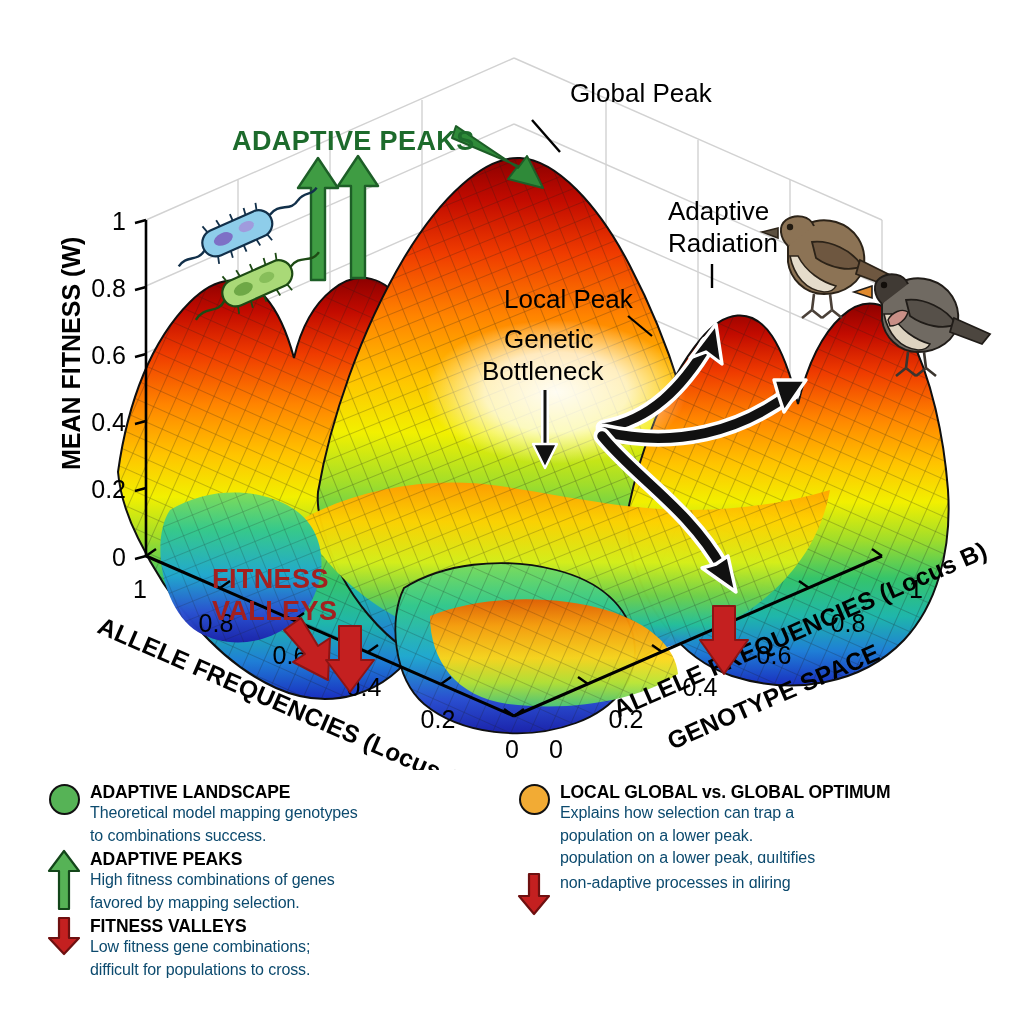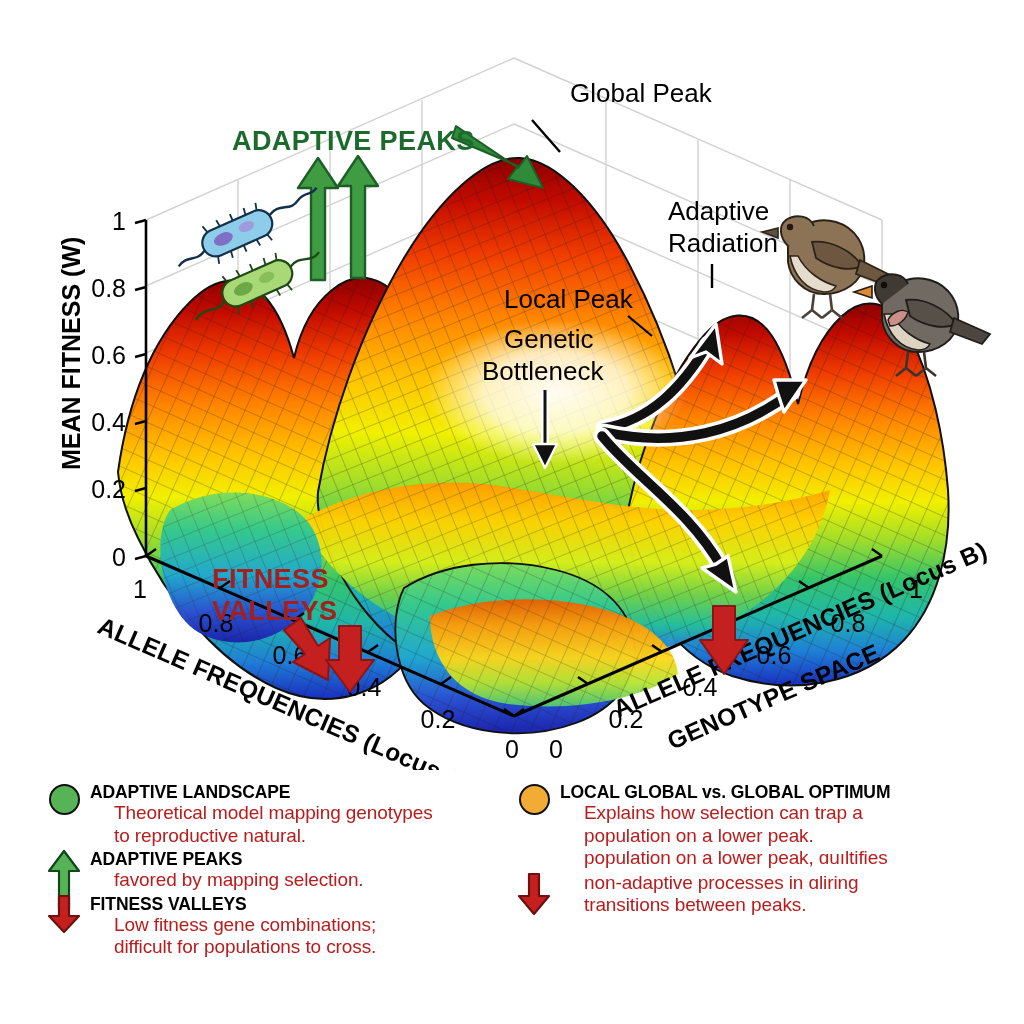--- a/index.html
+++ b/index.html
@@ -51,23 +51,23 @@
   .legcol.right{left:512px;width:500px;}
   .legrow{position:relative;display:block;margin-bottom:2px;}
   .legmark{position:absolute;left:0;top:0;width:44px;text-align:center;}
   .legtext{margin-left:48px;}
   .legtitle{
     font-size:17.5px;font-weight:bold;color:#000;
     font-family:"Liberation Sans", sans-serif;
     line-height:20px;letter-spacing:-.1px;white-space:nowrap;
   }
   .legbody{
-    font-size:19px;color:#b91c1c;font-weight:400;
+    font-size:16px;color:#0c4a6e;font-weight:400;
     font-family:"Liberation Sans", sans-serif;
-    line-height:22.5px;letter-spacing:-.1px;margin-left:24px;
+    line-height:22.5px;letter-spacing:-.1px;
   }
   .dot{
     width:27px;height:27px;border-radius:50%;
     border:2px solid #111;display:block;margin:2px auto 0 auto;
   }
   .dot.green{background:#56b356;}
   .dot.orange{background:#f2ab34;}
 </style>
 </head>
 <body>
@@ -538,32 +538,33 @@
 
     <div class="legcol left">
 
       <div class="legrow">
         <div class="legmark">
           <span class="dot green"></span>
         </div>
         <div class="legtext">
           <div class="legtitle">ADAPTIVE LANDSCAPE</div>
           <div class="legbody">Theoretical model mapping genotypes</div>
-          <div class="legbody">to reproductive natural.</div>
+          <div class="legbody">to combinations success.</div>
         </div>
       </div>
 
       <div class="legrow">
         <div class="legmark">
           <svg width="34" height="62" viewBox="0 0 34 62">
             <path d="M12 60 L12 22 L2 22 L17 2 L32 22 L22 22 L22 60 Z" fill="#56b356" stroke="#13461a" stroke-width="2.2" stroke-linejoin="round"></path>
           </svg>
         </div>
         <div class="legtext">
           <div class="legtitle">ADAPTIVE PEAKS</div>
+          <div class="legbody">High fitness combinations of genes</div>
           <div class="legbody">favored by mapping selection.</div>
         </div>
       </div>
 
       <div class="legrow">
         <div class="legmark">
           <svg width="34" height="40" viewBox="0 0 34 40">
             <path d="M12 2 L22 2 L22 22 L32 22 L17 38 L2 22 L12 22 Z" fill="#c42020" stroke="#6e1010" stroke-width="2.2" stroke-linejoin="round"></path>
           </svg>
         </div>
@@ -591,20 +592,19 @@
       </div>
 
       <div class="legrow">
         <div class="legmark">
           <svg width="34" height="44" viewBox="0 0 34 44">
             <path d="M12 2 L22 2 L22 24 L32 24 L17 42 L2 24 L12 24 Z" fill="#c42020" stroke="#6e1010" stroke-width="2.2" stroke-linejoin="round"></path>
           </svg>
         </div>
         <div class="legtext">
           <div class="legbody">non-adaptive processes in ɑlirinɡ</div>
-          <div class="legbody">transitions between peaks.</div>
         </div>
       </div>
 
     </div>
   </div>
 
 </div>
 
 </body></html>

